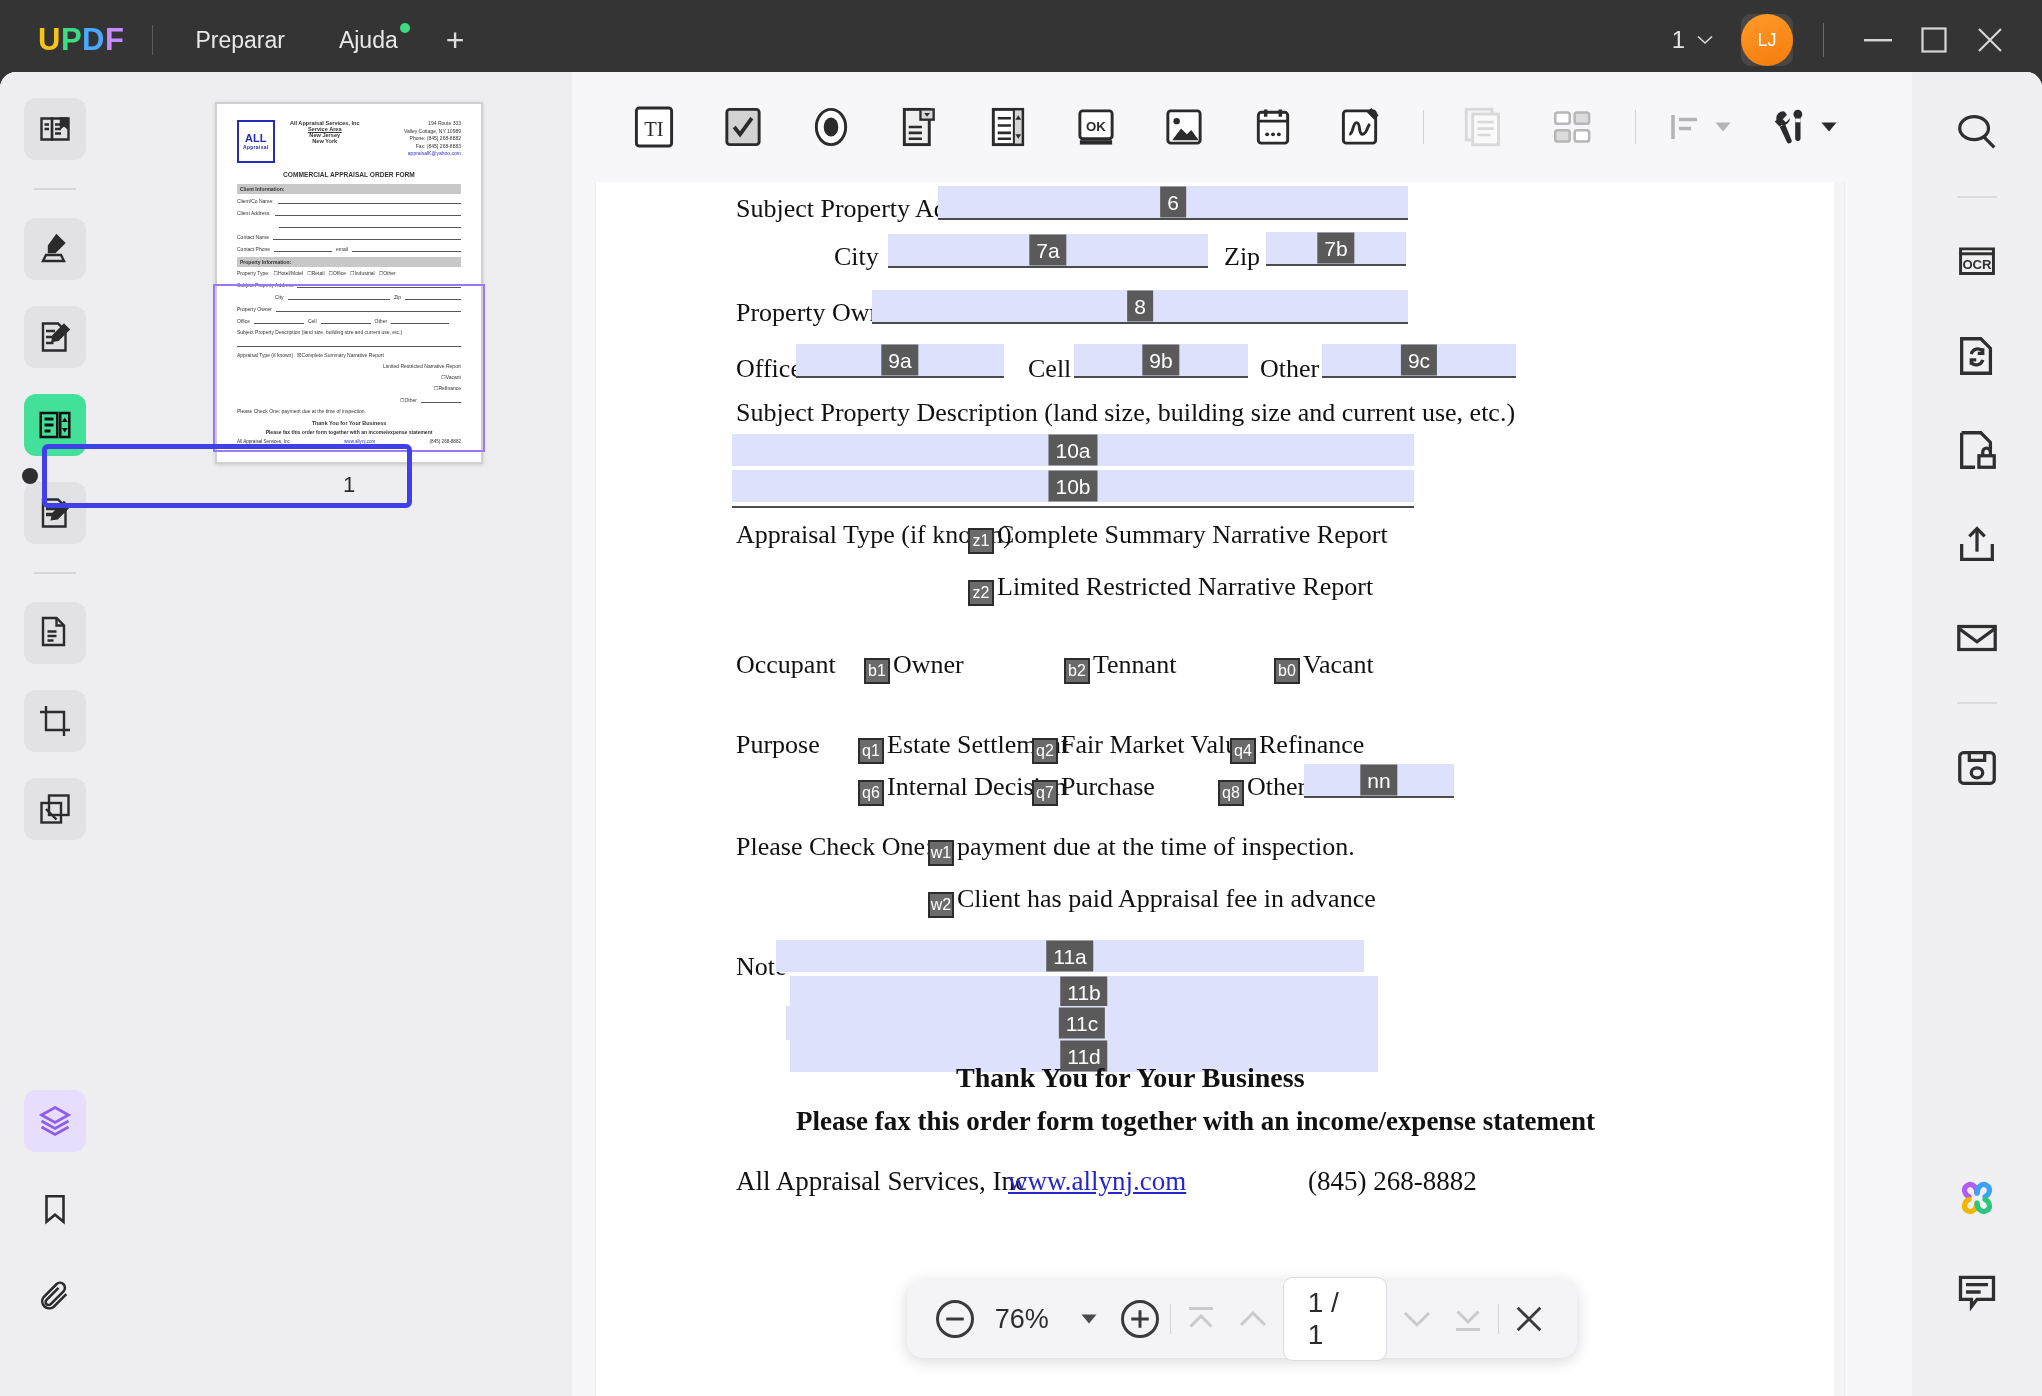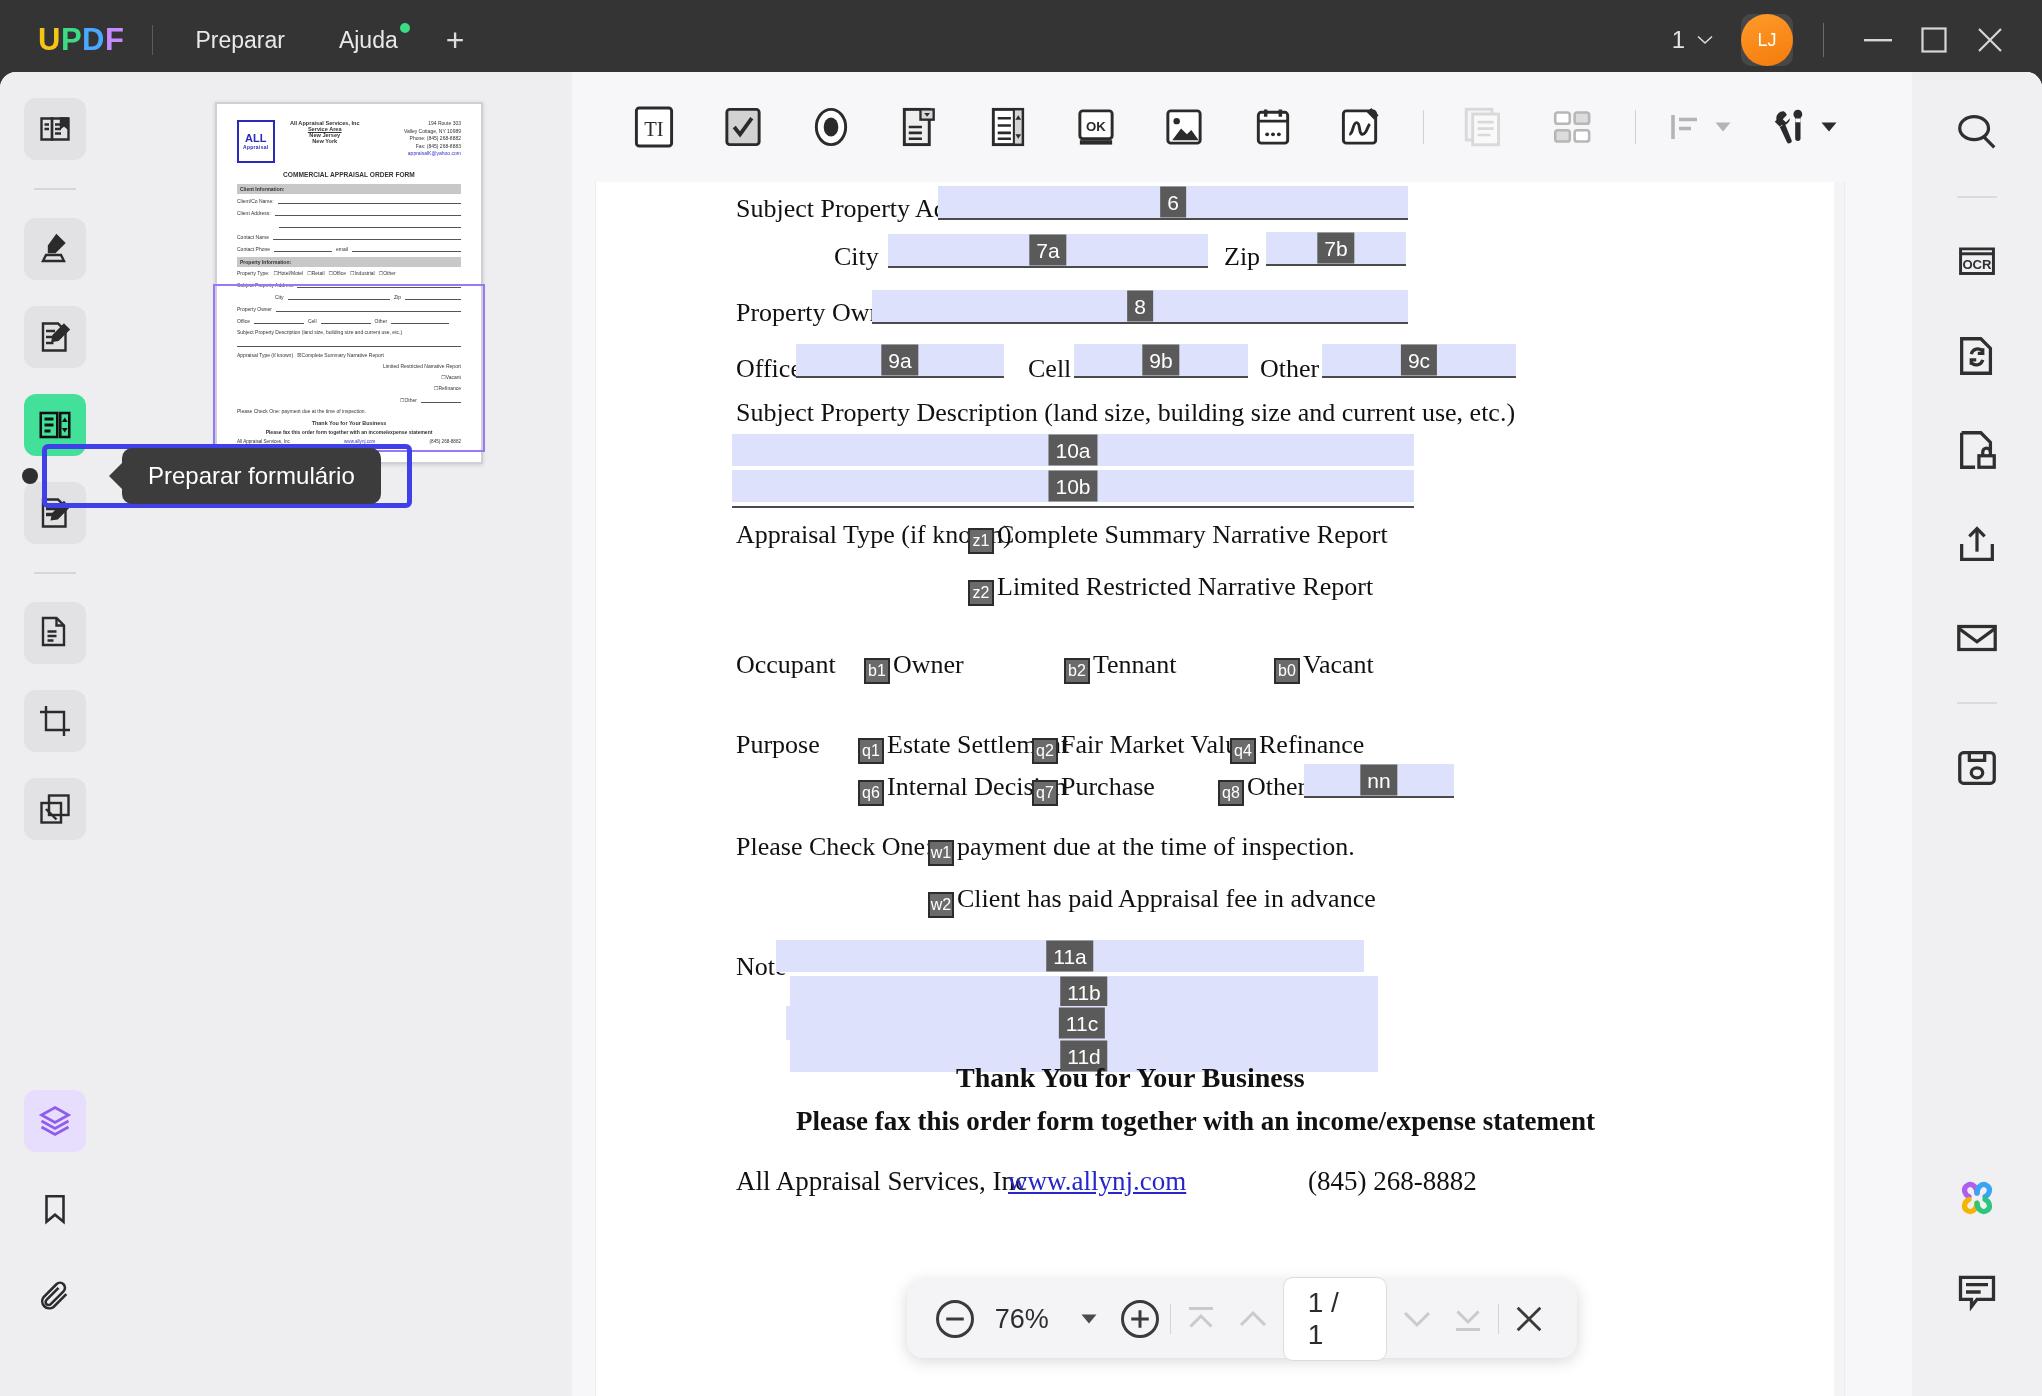--- a/index.html
+++ b/index.html
@@ -365,21 +365,20 @@
             <svg width="34" height="34" viewBox="0 0 24 24" fill="none" stroke="#2b2b2b" stroke-width="1.8">
               <path d="M20 10l-9 9a5 5 0 01-7-7l9-9a3.5 3.5 0 015 5l-9 9a2 2 0 01-3-3l8.5-8.5"></path>
             </svg>
           </span>
         </div>
       </div>
     </div>
 
     <div class="sel-box"></div>
     <div class="tt-dot"></div>
-    <div class="tooltip">Preparar formulário</div>
 
     <div class="thumbpanel">
       <div class="thumb">
         <div class="thumb-inner">
           <div class="th-head">
             <div class="th-logo">
               <span>ALL</span>
               <small>Appraisal</small>
             </div>
             <div class="th-co">

